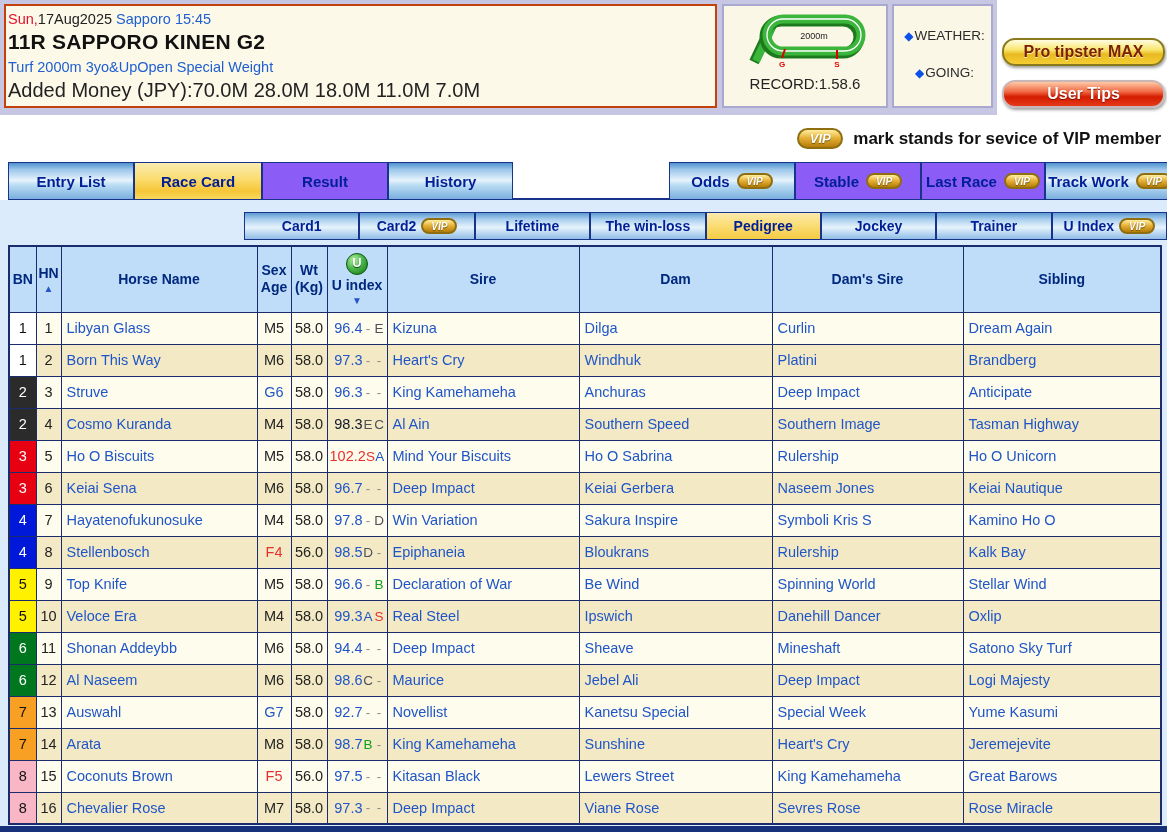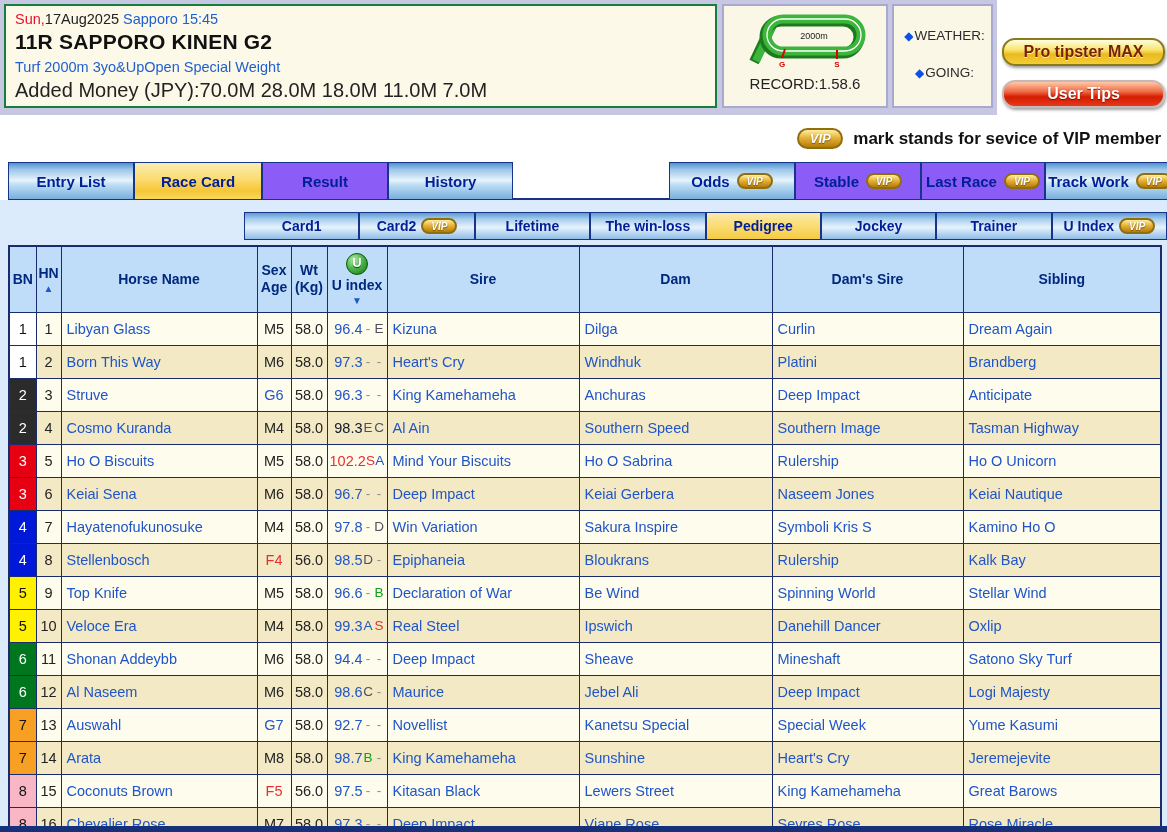--- a/index.html
+++ b/index.html
@@ -2,21 +2,21 @@
 <html><head>
 <meta charset="utf-8">
 <style>
   * { margin:0; padding:0; box-sizing:border-box; }
   html,body { width:1167px; height:832px; }
   body { font-family:"Liberation Sans", sans-serif; background:#FFFFFF; position:relative; overflow:hidden; }
 
   
   .top-band { position:absolute; left:0; top:0; width:997px; height:115px; background:#C7C7E3; }
   .race-box { position:absolute; left:4px; top:4px; width:713px; height:104px; background:#FCF9E9;
-              border:2px solid #15803d; padding:5px 9px; }
+              border:2px solid #c2410c; padding:5px 2px; }
   .date-line { font-size:14.5px; color:#222; }
   .date-line .day { color:#E8112D; }
   .date-line .venue { color:#1F5FD0; margin-left:4px; }
   .race-title { font-size:21px; font-weight:bold; color:#111; margin-top:3px; letter-spacing:0.2px; }
   .cond-line { font-size:14.5px; color:#1F5FD0; margin-top:5px; }
   .money-line { font-size:20px; color:#222; margin-top:4px; }
 
   .track-box { position:absolute; left:722px; top:4px; width:166px; height:104px; background:#FAF7E6;
                border:2px solid #A9A9CF; text-align:center; padding-top:6px; }
   .record-text { font-size:15px; color:#222; margin-top:1px; }
@@ -77,21 +77,21 @@
   tr.odd td { background:#FEFCEC; }
   tr.even td { background:#F3EAC5; }
   td.c { text-align:center; }
   td.bn-cell { text-align:center; font-size:15px; }
   td.name-cell { padding-left:5px; color:#1F55C8; cursor:pointer; }
   .sort-arrow { color:#2157C4; font-size:10px; line-height:1; display:block; margin-top:2px; }
   .u-icon { width:22px; height:22px; border-radius:50%; margin:0 auto 2px;
             background:radial-gradient(circle at 35% 30%, #B9EFA9 0%, #4CB84C 45%, #0F700F 100%);
             border:1px solid #0A5A0A; color:#FFF; font-weight:bold; font-size:13px;
             display:flex; align-items:center; justify-content:center; text-shadow:0 1px 1px #064006; }
-  td.u-cell { padding:8px 2px; }
+  td.u-cell { padding:0 2px; }
   .u-wrap { display:flex; align-items:center; justify-content:flex-end; }
   .u-val { flex:1; text-align:right; }
   .u-g { width:11px; text-align:center; font-size:13.5px; }
 
   .bottom-bar { position:absolute; left:0; top:826px; width:1167px; height:6px; background:#16307A; }
 </style>
 </head>
 <body>
 
 <div class="top-band">

